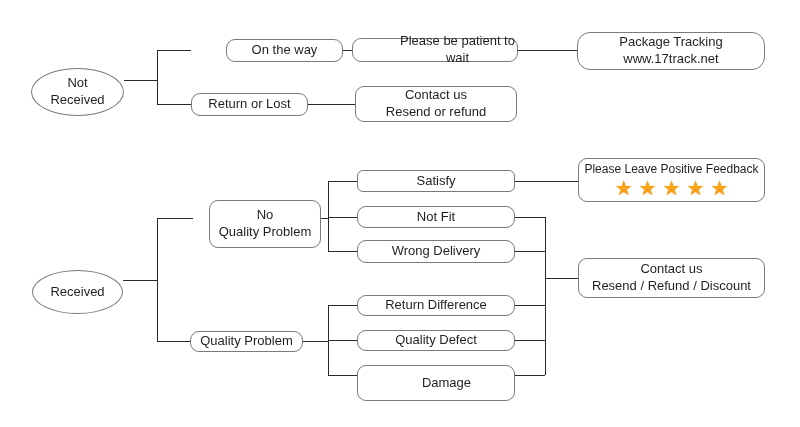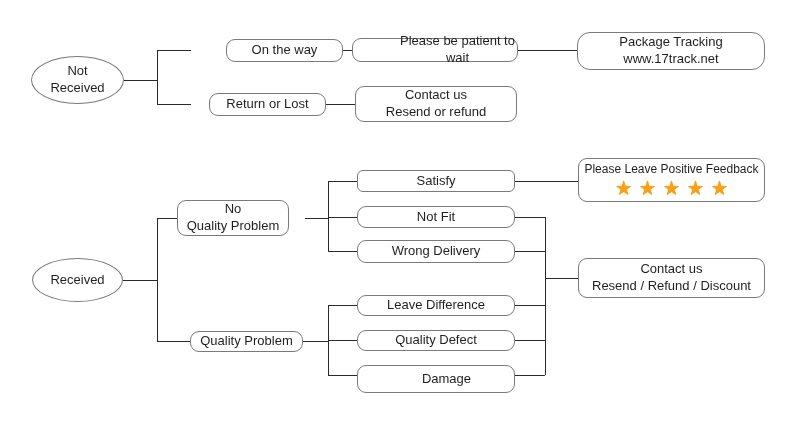--- a/index.html
+++ b/index.html
@@ -29,38 +29,38 @@
     text-align: center;
     background: #ffffff;
     border: 1px solid #7a7a7a;
     color: #1f1f1f;
     font-size: 13px;
     line-height: 1.28;
     white-space: pre-line;
     box-sizing: border-box;
   }
   .box { border-radius: 9px; }
-  .ellipse { border-radius: 50%; }
+  .ellipse { border-radius: 50%; margin-top: 12px; }
 
   #n-not-received      { left: 31px;  top: 56px;  width: 93px;  height: 48px; }
   #n-on-the-way        { left: 191px; top: 39px;  width: 117px; height: 23px; margin-left: 35px; }
   #n-please-wait       { left: 352px; top: 38px;  width: 166px; height: 24px; padding-left: 45px; }
   #n-package-tracking  { left: 577px; top: 32px;  width: 188px; height: 38px; border-radius: 13px; }
-  #n-return-lost       { left: 191px; top: 93px;  width: 117px; height: 23px; margin-left: 18px; }
+  #n-return-lost       { left: 191px; top: 93px;  width: 117px; height: 23px; }
   #n-contact-top       { left: 355px; top: 86px;  width: 162px; height: 36px; }
 
   #n-received          { left: 32px;  top: 258px; width: 91px;  height: 44px; }
-  #n-no-quality        { left: 177px; top: 200px; width: 112px; height: 36px; }
+  #n-no-quality        { left: 209px; top: 200px; width: 112px; height: 48px; }
   #n-quality-problem   { left: 190px; top: 331px; width: 113px; height: 21px; }
   #n-satisfy           { left: 357px; top: 170px; width: 158px; height: 22px; border-radius: 6px; }
   #n-not-fit           { left: 357px; top: 206px; width: 158px; height: 22px; }
   #n-wrong-delivery    { left: 357px; top: 240px; width: 158px; height: 23px; }
   #n-color-difference  { left: 357px; top: 295px; width: 158px; height: 21px; }
   #n-quality-defect    { left: 357px; top: 330px; width: 158px; height: 21px; }
-  #n-damage            { left: 357px; top: 365px; width: 158px; height: 28px; padding-left: 21px; }
+  #n-damage            { left: 357px; top: 365px; width: 158px; height: 36px; padding-left: 21px; }
   #n-feedback          { left: 578px; top: 158px; width: 187px; height: 44px;
                          flex-direction: column; justify-content: center; padding: 7px 0; }
   #n-contact-bottom    { left: 578px; top: 258px; width: 187px; height: 40px; }
 
   .feedback-title { font-size: 12px; line-height: 1.2; }
   .star-row { display: flex; align-items: center; justify-content: center; margin-top: 1px; }
   .star {
     color: #F9A11B;
     font-size: 20px;
     line-height: 1;
@@ -117,21 +117,21 @@
   <div id="n-contact-top" class="node box">Contact us
 Resend or refund</div>
 
   <div id="n-received" class="node ellipse">Received</div>
   <div id="n-no-quality" class="node box">No
 Quality Problem</div>
   <div id="n-quality-problem" class="node box">Quality Problem</div>
   <div id="n-satisfy" class="node box">Satisfy</div>
   <div id="n-not-fit" class="node box">Not Fit</div>
   <div id="n-wrong-delivery" class="node box">Wrong Delivery</div>
-  <div id="n-color-difference" class="node box">Leave Difference</div>
+  <div id="n-color-difference" class="node box">Return Difference</div>
   <div id="n-quality-defect" class="node box">Quality Defect</div>
   <div id="n-damage" class="node box">Damage</div>
 
   <div id="n-feedback" class="node box">
     <div class="feedback-title">Please Leave Positive Feedback</div>
     <div class="star-row">
       <span class="star">★</span>
       <span class="star">★</span>
       <span class="star">★</span>
       <span class="star">★</span>

